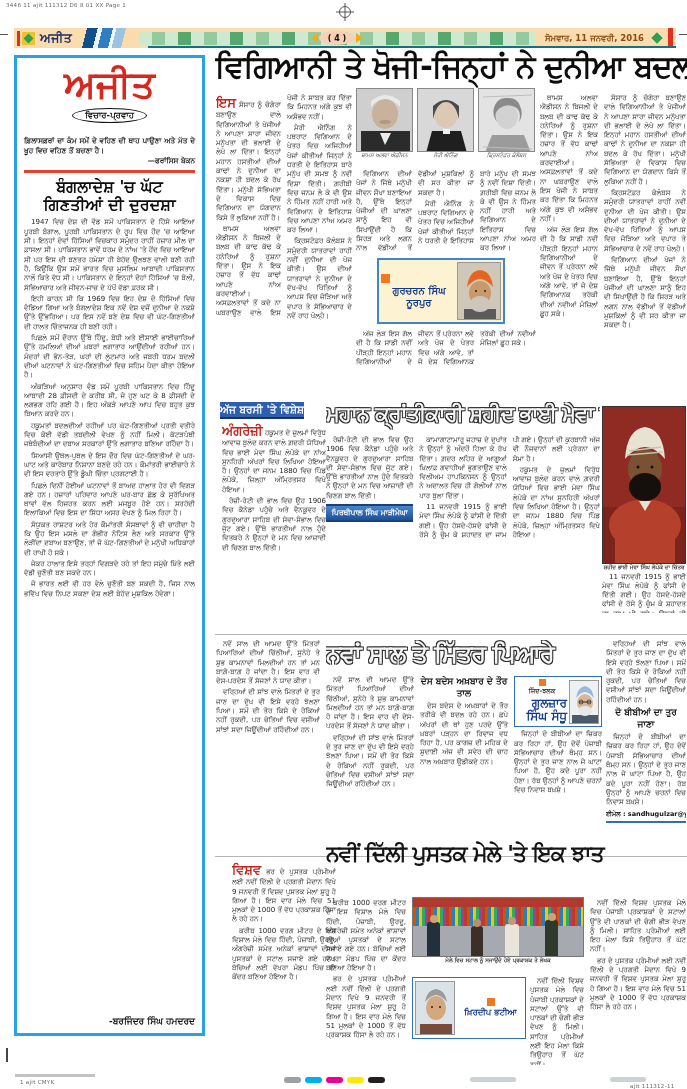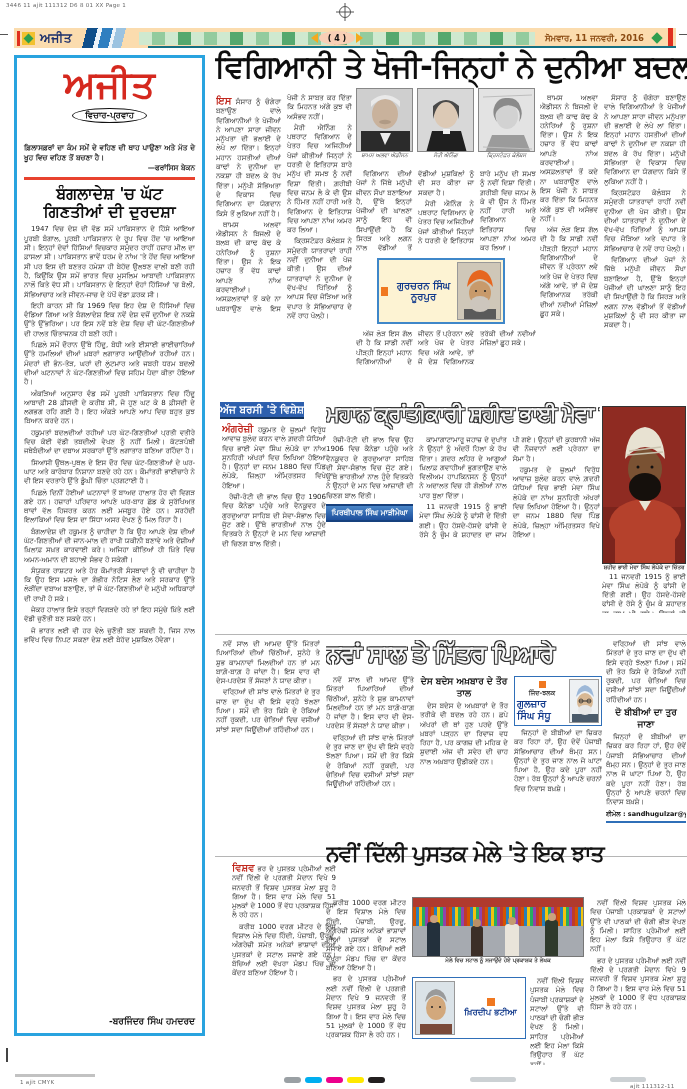--- a/index.html
+++ b/index.html
@@ -1,20 +1,20 @@
 <!DOCTYPE html>
 <html><head>
 <meta charset="utf-8">
 <style>
   *{box-sizing:border-box;margin:0;padding:0}
   html,body{width:687px;height:1089px;background:#fff;font-family:"DejaVu Sans",sans-serif;position:relative;overflow:hidden}
   .abs{position:absolute}
   .bt{font-size:7px;line-height:1.33;text-align:justify;color:#1c1c1c;overflow:hidden;word-break:break-word}
   .bt p{margin:0 0 2px;text-indent:7px}
-  .dropword{color:#c1271d;font-weight:bold;font-size:10px;text-indent:0}
+  .dropword{color:#c1271d;font-weight:bold;font-size:13px;text-indent:0}
   .c2{column-count:2;column-gap:6px}
   .c3{column-count:3;column-gap:6px}
   
   .mast{left:14px;top:28px;width:662px;height:20px;background:#fbdcae;display:flex;align-items:center;padding:0 3px}
   .mh-redge{width:3px;height:15px;background:#e03020;margin-right:2px}
   .mh-ico{width:13px;height:13px;background:#f2c12e;position:relative;margin-right:5px}
   .mh-ico i{position:absolute;left:3px;top:3px;width:7px;height:7px;background:#2e9e4f;transform:rotate(45deg)}
   .mh-title{color:#1b2f6b;font-weight:800;font-size:12.5px;letter-spacing:.5px;margin-right:8px;white-space:nowrap}
   .mh-stripes{width:54px;height:20px;background:linear-gradient(104deg,transparent 12%,#104f8a 12% 30%,#eef4f9 30% 38%,#2f7fc0 38% 56%,#eef4f9 56% 62%,#9cc3e0 62% 78%,transparent 78%)}
   .mh-strip{flex:1;height:13px;position:relative;margin:0 5px;background:repeating-linear-gradient(90deg,#cfe9cf 0 13px,#93cb9e 13px 26px,#cfe9cf 26px 39px,#55a86e 39px 52px)}
@@ -22,49 +22,49 @@
   .arrL{width:0;height:0;border-top:5px solid transparent;border-bottom:5px solid transparent;border-right:7px solid #f4a91e}
   .arrR{width:0;height:0;border-top:5px solid transparent;border-bottom:5px solid transparent;border-left:7px solid #f4a91e}
   .pgnum{background:#f9cfb6;border-radius:50%;min-width:36px;height:14px;font-size:8px;font-weight:bold;color:#111;display:flex;align-items:center;justify-content:center;margin:0 1px}
   .mh-date{font-size:8.5px;font-weight:bold;color:#8a4a12;white-space:nowrap;margin:0 5px}
   .mh-dia{width:8px;height:8px;background:#2e9e4f;transform:rotate(45deg);margin:0 4px}
   .mh-rbar{width:5px;height:20px;background:#e03020;margin-left:3px}
   .tealline{left:148px;top:46px;width:528px;height:2px;background:#157083}
   
   .edbox{left:14px;top:55px;width:191px;height:981px;border:3px solid #29a3df;background:#fff;padding:6px 7px;display:flex;flex-direction:column}
   .edlogo{font-family:"DejaVu Serif",serif;font-size:37px;font-weight:800;color:#d5281e;text-align:center;line-height:1.1}
-  .edoval{align-self:center;border:1.5px solid #111;border-radius:50%;font-size:8.5px;font-weight:bold;color:#111;padding:1px 12px;margin:3px 0 20px}
+  .edoval{align-self:center;border:1.5px solid #111;border-radius:50%;font-size:8.5px;font-weight:bold;color:#111;padding:1px 12px;margin:3px 0 13px}
   .edquote{font-size:7.3px;font-weight:bold;color:#222;text-align:justify;line-height:1.4}
   .edqa{display:block;text-align:right;font-weight:bold}
   .edrule{height:3px;background:#e8422e;margin:4px 0 5px}
   .edhead{font-size:16px;font-weight:800;color:#0d0d0d;text-align:center;line-height:1.1;margin-bottom:5px;overflow:hidden;max-height:38px}
   .edbody{flex:1 1 auto;min-height:0}
   .edsig{text-align:right;font-weight:bold;font-size:9px;color:#111;padding-top:3px}
   
   .h-top{font-size:31px;font-weight:800;color:#0d0d0d;letter-spacing:-1px;white-space:nowrap;overflow:hidden}
   .hollow{font-weight:800;color:#f4f4f4;text-shadow:-1px -1px 0 #2d2d2d,1px -1px 0 #2d2d2d,-1px 1px 0 #2d2d2d,1px 1px 0 #2d2d2d;white-space:nowrap;overflow:hidden;letter-spacing:-1px}
   .h-m{font-size:21px}
   .h-ny{font-size:24px}
   .h-bf{font-size:22px;font-weight:800;color:#141414;white-space:nowrap;overflow:hidden;letter-spacing:-1px}
   
   figure{margin:0}
   .cap{font-size:5.5px;color:#333;text-align:center;font-style:italic;line-height:1.2}
   .photorow{display:flex;gap:4px}
   .photorow svg{border:1px solid #888;display:block}
   
   .authbox1{border:2px solid #3f87c9;background:#fdf3d3;display:flex;align-items:center;padding:2px}
-  .ab1-left{flex:1;display:flex;flex-direction:row;align-items:center;gap:2px}
+  .ab1-left{flex:1;display:flex;flex-direction:column;gap:2px}
   .osq{width:9px;height:9px;background:#f07820}
   .abname{font-size:10px;font-weight:800;color:#123a8c;text-align:center;line-height:1.15}
   .bylinebar{background:linear-gradient(#4a86c8,#1d4f9c);border-top:2px solid #17417e;border-bottom:2px solid #17417e;color:#fff;font-weight:bold;font-size:7.5px;text-align:center;padding:2px 0;margin:3px 0;break-inside:avoid}
   .kicker{background:#2d5fae;border-bottom:2px solid #16345e;color:#fff;font-weight:bold;font-size:10.5px;text-align:center;padding:1px 0;overflow:hidden;white-space:nowrap}
   .subhead{font-size:9px;font-weight:800;color:#111;text-align:center;margin:2px 0;text-indent:0}
   .nybox{border:1.5px solid #2f6fb8;background:#fff;display:flex;align-items:center;gap:2px;padding:2px;margin:3px 0;break-inside:avoid}
   .nybox .lbl{font-size:6.5px;font-weight:bold;color:#333;text-align:center}
-  .nybox .nm{font-size:10px;font-weight:800;color:#123a8c;text-align:left;line-height:1.15}
+  .nybox .nm{font-size:12px;font-weight:800;color:#123a8c;text-align:right;line-height:1.15}
   .emailline{font-size:6.5px;font-weight:bold;color:#111;border-bottom:2px solid #2f6fb8;padding-bottom:2px;margin-top:3px;text-indent:0;overflow:hidden;white-space:nowrap}
   .bfauth{border:1.5px solid #2f6fb8;background:#fff;display:flex;align-items:center;gap:3px;padding:2px;width:114px;height:62px}
   
   .bfphoto{width:172px;height:60px;position:relative;background:#b7a08a;overflow:hidden;border:1px solid #777}
   .bfp-banner{height:9px;background:#b03a2e}
   .bfp-shelf{height:19px;background:repeating-linear-gradient(90deg,#d35400 0 3px,#2980b9 3px 6px,#f1c40f 6px 9px,#27ae60 9px 12px,#8e44ad 12px 15px,#c0392b 15px 18px)}
   .bfp-floor{height:32px;background:#a6aab0}
   .person{position:absolute;border-radius:3px 3px 0 0}
   .person i{position:absolute;left:50%;top:-7px;transform:translateX(-50%);width:8px;height:8px;border-radius:50%;display:block}
   .divline{background:#b5b5b5;height:1px}
@@ -114,21 +114,20 @@
   <div class="edrule"></div>
   <div class="edhead">ਬੰਗਲਾਦੇਸ਼ 'ਚ ਘੱਟ ਗਿਣਤੀਆਂ ਦੀ ਦੁਰਦਸ਼ਾ</div>
   <div class="edbody bt">
     <p>1947 ਵਿਚ ਦੇਸ਼ ਦੀ ਵੰਡ ਸਮੇਂ ਪਾਕਿਸਤਾਨ ਦੇ ਹਿੱਸੇ ਆਇਆ ਪੂਰਬੀ ਬੰਗਾਲ, ਪੂਰਬੀ ਪਾਕਿਸਤਾਨ ਦੇ ਰੂਪ ਵਿਚ ਹੋਂਦ 'ਚ ਆਇਆ ਸੀ। ਇਨ੍ਹਾਂ ਦੋਵਾਂ ਹਿੱਸਿਆਂ ਵਿਚਕਾਰ ਸਮੁੰਦਰ ਰਾਹੀਂ ਹਜ਼ਾਰ ਮੀਲ ਦਾ ਫ਼ਾਸਲਾ ਸੀ। ਪਾਕਿਸਤਾਨ ਭਾਵੇਂ ਧਰਮ ਦੇ ਨਾਂਅ 'ਤੇ ਹੋਂਦ ਵਿਚ ਆਇਆ ਸੀ ਪਰ ਇਸ ਦੀ ਬਣਤਰ ਹਮੇਸ਼ਾ ਹੀ ਬੇਹੱਦ ਉਲਝਣ ਵਾਲੀ ਬਣੀ ਰਹੀ ਹੈ, ਕਿਉਂਕਿ ਉਸ ਸਮੇਂ ਭਾਰਤ ਵਿਚ ਮੁਸਲਿਮ ਆਬਾਦੀ ਪਾਕਿਸਤਾਨ ਨਾਲੋਂ ਕਿਤੇ ਵੱਧ ਸੀ। ਪਾਕਿਸਤਾਨ ਦੇ ਇਨ੍ਹਾਂ ਦੋਹਾਂ ਹਿੱਸਿਆਂ 'ਚ ਬੋਲੀ, ਸੱਭਿਆਚਾਰ ਅਤੇ ਜੀਵਨ-ਜਾਚ ਦੇ ਪੱਖੋਂ ਵੱਡਾ ਫ਼ਰਕ ਸੀ।</p>
     <p>ਇਹੀ ਕਾਰਨ ਸੀ ਕਿ 1969 ਵਿਚ ਇਹ ਦੇਸ਼ ਦੋ ਹਿੱਸਿਆਂ ਵਿਚ ਵੰਡਿਆ ਗਿਆ ਅਤੇ ਬੰਗਲਾਦੇਸ਼ ਇਕ ਨਵੇਂ ਦੇਸ਼ ਵਜੋਂ ਦੁਨੀਆ ਦੇ ਨਕਸ਼ੇ ਉੱਤੇ ਉੱਭਰਿਆ। ਪਰ ਇਸ ਨਵੇਂ ਬਣੇ ਦੇਸ਼ ਵਿਚ ਵੀ ਘੱਟ-ਗਿਣਤੀਆਂ ਦੀ ਹਾਲਤ ਚਿੰਤਾਜਨਕ ਹੀ ਬਣੀ ਰਹੀ।</p>
     <p>ਪਿਛਲੇ ਸਮੇਂ ਦੌਰਾਨ ਉੱਥੇ ਹਿੰਦੂ, ਬੋਧੀ ਅਤੇ ਈਸਾਈ ਭਾਈਚਾਰਿਆਂ ਉੱਤੇ ਹਮਲਿਆਂ ਦੀਆਂ ਖ਼ਬਰਾਂ ਲਗਾਤਾਰ ਆਉਂਦੀਆਂ ਰਹੀਆਂ ਹਨ। ਮੰਦਰਾਂ ਦੀ ਭੰਨ-ਤੋੜ, ਘਰਾਂ ਦੀ ਲੁੱਟਮਾਰ ਅਤੇ ਜਬਰੀ ਧਰਮ ਬਦਲੀ ਦੀਆਂ ਘਟਨਾਵਾਂ ਨੇ ਘੱਟ-ਗਿਣਤੀਆਂ ਵਿਚ ਸਹਿਮ ਪੈਦਾ ਕੀਤਾ ਹੋਇਆ ਹੈ।</p>
     <p>ਅੰਕੜਿਆਂ ਅਨੁਸਾਰ ਵੰਡ ਸਮੇਂ ਪੂਰਬੀ ਪਾਕਿਸਤਾਨ ਵਿਚ ਹਿੰਦੂ ਆਬਾਦੀ 28 ਫ਼ੀਸਦੀ ਦੇ ਕਰੀਬ ਸੀ, ਜੋ ਹੁਣ ਘਟ ਕੇ 8 ਫ਼ੀਸਦੀ ਦੇ ਲਗਭਗ ਰਹਿ ਗਈ ਹੈ। ਇਹ ਅੰਕੜੇ ਆਪਣੇ ਆਪ ਵਿਚ ਬਹੁਤ ਕੁਝ ਬਿਆਨ ਕਰਦੇ ਹਨ।</p>
     <p>ਹਕੂਮਤਾਂ ਬਦਲਦੀਆਂ ਰਹੀਆਂ ਪਰ ਘੱਟ-ਗਿਣਤੀਆਂ ਪ੍ਰਤੀ ਵਤੀਰੇ ਵਿਚ ਕੋਈ ਵੱਡੀ ਤਬਦੀਲੀ ਵੇਖਣ ਨੂੰ ਨਹੀਂ ਮਿਲੀ। ਕੱਟੜਪੰਥੀ ਜਥੇਬੰਦੀਆਂ ਦਾ ਦਬਾਅ ਸਰਕਾਰਾਂ ਉੱਤੇ ਲਗਾਤਾਰ ਬਣਿਆ ਰਹਿੰਦਾ ਹੈ।</p>
     <p>ਸਿਆਸੀ ਉਥਲ-ਪੁਥਲ ਦੇ ਇਸ ਦੌਰ ਵਿਚ ਘੱਟ-ਗਿਣਤੀਆਂ ਦੇ ਘਰ-ਘਾਟ ਅਤੇ ਕਾਰੋਬਾਰ ਨਿਸ਼ਾਨਾ ਬਣਦੇ ਰਹੇ ਹਨ। ਕੌਮਾਂਤਰੀ ਭਾਈਚਾਰੇ ਨੇ ਵੀ ਇਸ ਵਰਤਾਰੇ ਉੱਤੇ ਡੂੰਘੀ ਚਿੰਤਾ ਪ੍ਰਗਟਾਈ ਹੈ।</p>
     <p>ਪਿਛਲੇ ਦਿਨੀਂ ਹੋਈਆਂ ਘਟਨਾਵਾਂ ਤੋਂ ਬਾਅਦ ਹਾਲਾਤ ਹੋਰ ਵੀ ਵਿਗੜ ਗਏ ਹਨ। ਹਜ਼ਾਰਾਂ ਪਰਿਵਾਰ ਆਪਣੇ ਘਰ-ਬਾਰ ਛੱਡ ਕੇ ਸੁਰੱਖਿਅਤ ਥਾਵਾਂ ਵੱਲ ਹਿਜਰਤ ਕਰਨ ਲਈ ਮਜਬੂਰ ਹੋਏ ਹਨ। ਸਰਹੱਦੀ ਇਲਾਕਿਆਂ ਵਿਚ ਇਸ ਦਾ ਸਿੱਧਾ ਅਸਰ ਵੇਖਣ ਨੂੰ ਮਿਲ ਰਿਹਾ ਹੈ।</p>
-    <p>ਬੰਗਲਾਦੇਸ਼ ਦੀ ਹਕੂਮਤ ਨੂੰ ਚਾਹੀਦਾ ਹੈ ਕਿ ਉਹ ਆਪਣੇ ਦੇਸ਼ ਦੀਆਂ ਘੱਟ-ਗਿਣਤੀਆਂ ਦੀ ਜਾਨ-ਮਾਲ ਦੀ ਰਾਖੀ ਯਕੀਨੀ ਬਣਾਵੇ ਅਤੇ ਦੋਸ਼ੀਆਂ ਖ਼ਿਲਾਫ਼ ਸਖ਼ਤ ਕਾਰਵਾਈ ਕਰੇ। ਅਜਿਹਾ ਕੀਤਿਆਂ ਹੀ ਖ਼ਿੱਤੇ ਵਿਚ ਅਮਨ-ਅਮਾਨ ਦੀ ਬਹਾਲੀ ਸੰਭਵ ਹੋ ਸਕੇਗੀ।</p>
     <p>ਸੰਯੁਕਤ ਰਾਸ਼ਟਰ ਅਤੇ ਹੋਰ ਕੌਮਾਂਤਰੀ ਸੰਸਥਾਵਾਂ ਨੂੰ ਵੀ ਚਾਹੀਦਾ ਹੈ ਕਿ ਉਹ ਇਸ ਮਸਲੇ ਦਾ ਗੰਭੀਰ ਨੋਟਿਸ ਲੈਣ ਅਤੇ ਸਰਕਾਰ ਉੱਤੇ ਲੋੜੀਂਦਾ ਦਬਾਅ ਬਣਾਉਣ, ਤਾਂ ਜੋ ਘੱਟ-ਗਿਣਤੀਆਂ ਦੇ ਮਨੁੱਖੀ ਅਧਿਕਾਰਾਂ ਦੀ ਰਾਖੀ ਹੋ ਸਕੇ।</p>
     <p>ਜੇਕਰ ਹਾਲਾਤ ਇਸੇ ਤਰ੍ਹਾਂ ਵਿਗੜਦੇ ਰਹੇ ਤਾਂ ਇਹ ਸਮੁੱਚੇ ਖ਼ਿੱਤੇ ਲਈ ਵੱਡੀ ਚੁਣੌਤੀ ਬਣ ਸਕਦੇ ਹਨ।</p>
     <p>ਜੋ ਭਾਰਤ ਲਈ ਵੀ ਹਰ ਵੇਲੇ ਚੁਣੌਤੀ ਬਣ ਸਕਦੀ ਹੈ, ਜਿਸ ਨਾਲ ਭਵਿੱਖ ਵਿਚ ਨਿਪਟ ਸਕਣਾ ਦੇਸ਼ ਲਈ ਬੇਹੱਦ ਮੁਸ਼ਕਿਲ ਹੋਵੇਗਾ।</p>
   </div>
   <div class="edsig">-ਬਰਜਿੰਦਰ ਸਿੰਘ ਹਮਦਰਦ</div>
 </div>
 
 <div class="abs h-top" style="left:215px;top:48px;width:472px;height:42px">ਵਿਗਿਆਨੀ ਤੇ ਖੋਜੀ-ਜਿਨ੍ਹਾਂ ਨੇ ਦੁਨੀਆ ਬਦਲ ਦਿੱਤੀ</div>
 
 <div class="abs bt c2" style="left:216px;top:94px;width:136px;height:306px">

